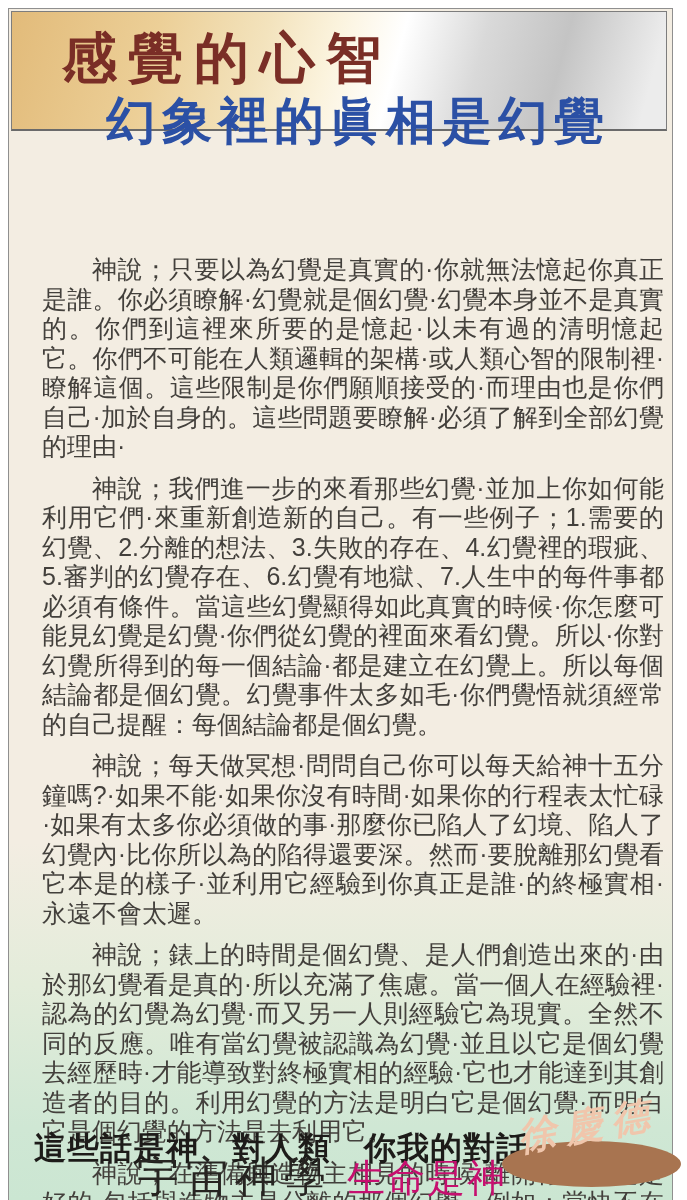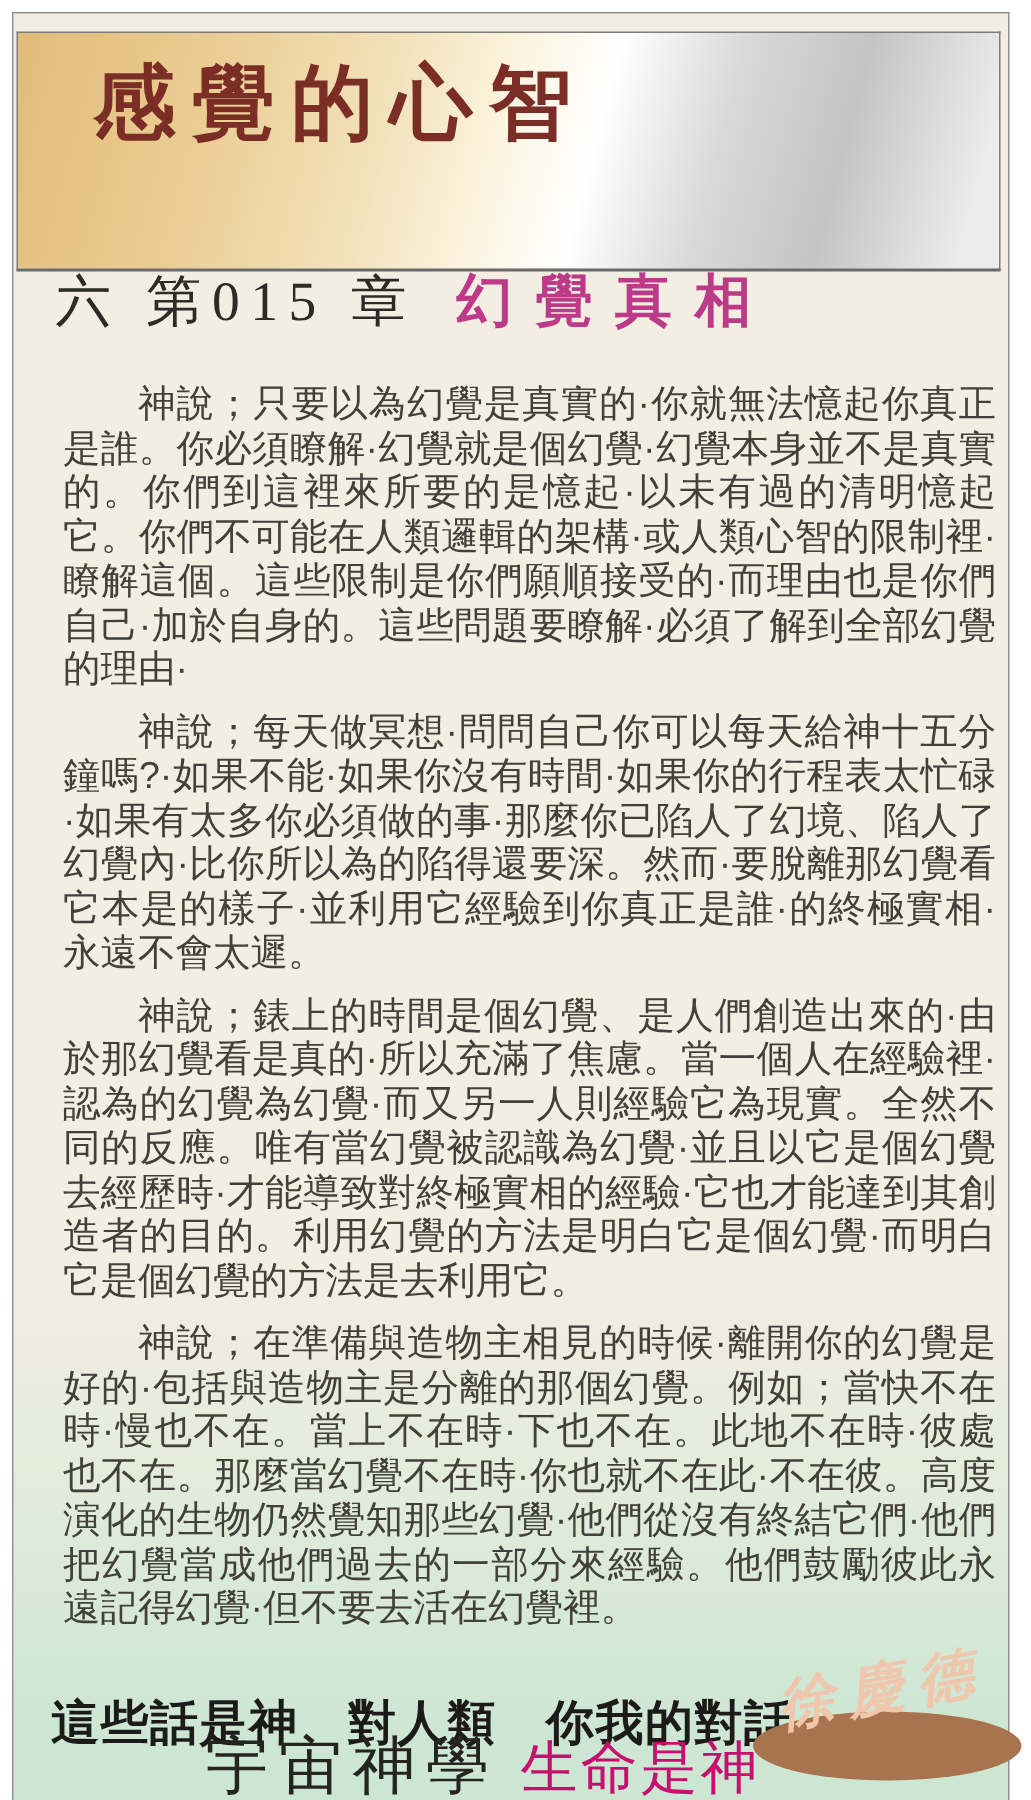--- a/index.html
+++ b/index.html
@@ -6,21 +6,21 @@
   .page{
     position:relative;width:687px;height:1200px;background:#ffffff;
     overflow:hidden;font-family:"Liberation Sans",sans-serif;
   }
   .content-area{
     position:absolute;left:8px;top:8px;width:665px;height:1192px;
     border:1px solid #8f8f8f;border-bottom:none;box-sizing:border-box;
     background:linear-gradient(180deg,#f3ede2 0%,#f3ede2 70%,#e3ecda 82%,#cfe7d4 94%,#cbe6d2 100%);
   }
   .header-box{
-    position:absolute;left:2px;top:12px;width:656px;height:160px;
+    position:absolute;left:2px;top:2px;width:656px;height:120px;
     border:1px solid #7d7d7d;border-bottom:2px solid #6a6a6a;box-sizing:border-box;
     background:linear-gradient(105deg,#e2bb7a 0%,#eccf97 22%,#f3e3bd 38%,#fbf3dd 48%,#ffffff 58%,#d9d9d9 70%,#c4c4c4 82%,#ececec 96%);
   }
   .title1{
     position:absolute;left:50px;top:10px;
     font-family:"Liberation Sans",sans-serif;font-weight:bold;
     font-size:55px;letter-spacing:11px;color:#7a2e26;white-space:nowrap;
   }
   .title2{
     position:absolute;left:94px;top:76px;
@@ -69,28 +69,27 @@
   }
 </style>
 </head>
 <body>
 
 <div class="page">
   <div class="content-area">
 
     <div class="header-box">
       <div class="title1">感覺的心智</div>
+      <div class="title2">幻象裡的眞相是幻覺</div>
     </div>
 
-    <div class="chapter">
-      <span class="ch-num">六 第015 章</span><span class="ch-title">幻覺真相</span>
-    </div>
 
     <div class="body-text">
       <p>神說；只要以為幻覺是真實的·你就無法憶起你真正是誰。你必須瞭解·幻覺就是個幻覺·幻覺本身並不是真實的。你們到這裡來所要的是憶起·以未有過的清明憶起它。你們不可能在人類邏輯的架構·或人類心智的限制裡·瞭解這個。這些限制是你們願順接受的·而理由也是你們自己·加於自身的。這些問題要瞭解·必須了解到全部幻覺的理由·</p>
+      <p>神說；我們進一步的來看那些幻覺·並加上你如何能利用它們·來重新創造新的自己。有一些例子；1.需要的幻覺、2.分離的想法、3.失敗的存在、4.幻覺裡的瑕疵、5.審判的幻覺存在、6.幻覺有地獄、7.人生中的每件事都必須有條件。當這些幻覺顯得如此真實的時候·你怎麼可能見幻覺是幻覺·你們從幻覺的裡面來看幻覺。所以·你對幻覺所得到的每一個結論·都是建立在幻覺上。所以每個結論都是個幻覺。幻覺事件太多如毛·你們覺悟就須經常的自己提醒：每個結論都是個幻覺。</p>
       <p>神說；每天做冥想·問問自己你可以每天給神十五分鐘嗎?·如果不能·如果你沒有時間·如果你的行程表太忙碌·如果有太多你必須做的事·那麼你已陷人了幻境、陷人了幻覺內·比你所以為的陷得還要深。然而·要脫離那幻覺看它本是的樣子·並利用它經驗到你真正是誰·的終極實相·永遠不會太遲。</p>
       <p>神說；錶上的時間是個幻覺、是人們創造出來的·由於那幻覺看是真的·所以充滿了焦慮。當一個人在經驗裡·認為的幻覺為幻覺·而又另一人則經驗它為現實。全然不同的反應。唯有當幻覺被認識為幻覺·並且以它是個幻覺去經歷時·才能導致對終極實相的經驗·它也才能達到其創造者的目的。利用幻覺的方法是明白它是個幻覺·而明白它是個幻覺的方法是去利用它。</p>
       <p>神說；在準備與造物主相見的時候·離開你的幻覺是好的·包括與造物主是分離的那個幻覺。例如；當快不在時·慢也不在。當上不在時·下也不在。此地不在時·彼處也不在。那麼當幻覺不在時·你也就不在此·不在彼。高度演化的生物仍然覺知那些幻覺·他們從沒有終結它們·他們把幻覺當成他們過去的一部分來經驗。他們鼓勵彼此永遠記得幻覺·但不要去活在幻覺裡。</p>
     </div>
 
     <div class="footer-line1">這些話是神　對人類　你我的對話</div>
 
     <div class="footer-brand">
       <span class="brand">宇宙神學</span><span class="slogan">生命是神</span>
     </div>

